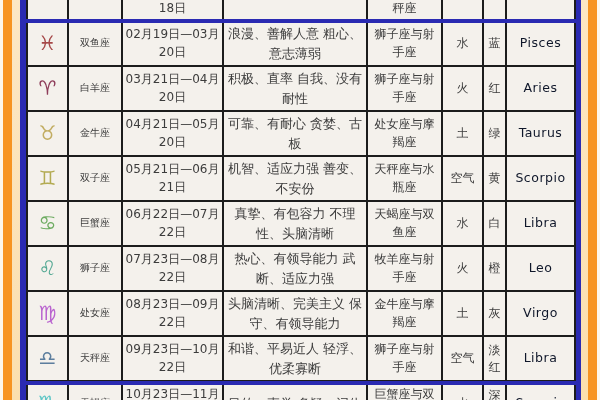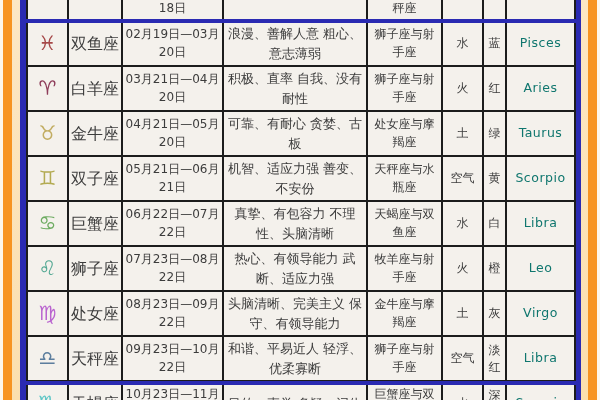--- a/index.html
+++ b/index.html
@@ -28,27 +28,27 @@
     border-collapse:collapse;table-layout:fixed;z-index:2;
   }
   td{
     border:2px solid #1c1c1c;background:#f4f1ec;
     text-align:center;vertical-align:middle;
     color:#3c3c3c;font-size:12px;line-height:1.45;
     padding:1px 2px;overflow:hidden;word-break:break-all;
   }
   tr{height:45px;}
   td.c-sym{font-size:20px;font-weight:bold;}
-  td.c-name{font-size:16px;}
+  td.c-name{font-size:10px;}
   td.c-date{font-size:12px;letter-spacing:0;}
   td.c-traits{font-size:13px;line-height:1.5;}
   td.c-match{font-size:12px;}
   td.c-elem{font-size:12px;}
   td.c-color{font-size:12px;line-height:1.35;}
-  td.c-eng{font-size:12.5px;color:#0f766e;letter-spacing:.5px;}
+  td.c-eng{font-size:12.5px;color:#0f172a;letter-spacing:.5px;}
   tr.partial-top td{vertical-align:bottom;padding-bottom:3px;}
 </style>
 </head>
 <body>
 
 <div class="strip edge-cream-l"></div>
 <div class="strip orange-l"></div>
 <div class="strip peach-l"></div>
 <div class="strip blue-l"></div>
 <div class="strip blue-r"></div>

